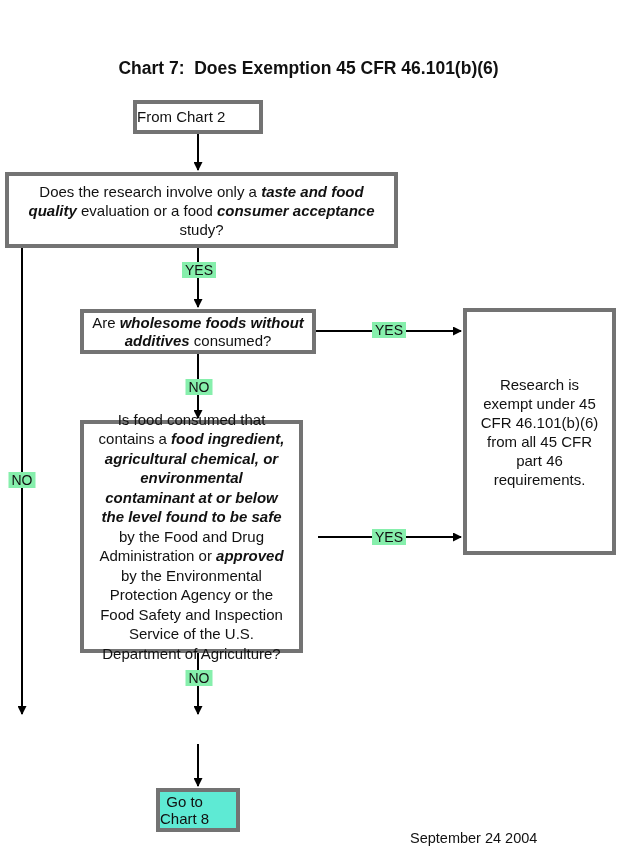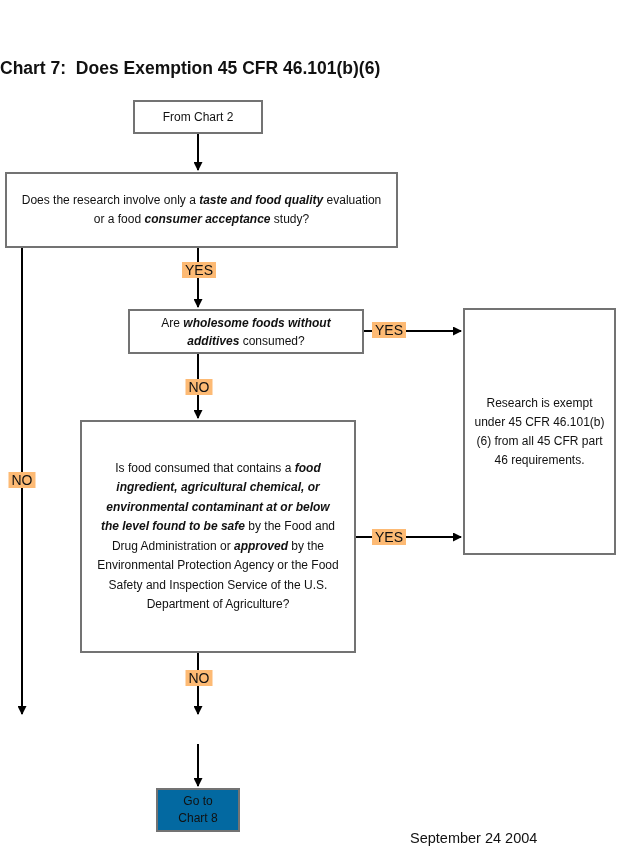--- a/index.html
+++ b/index.html
@@ -14,60 +14,60 @@
     background: #ffffff;
     font-family: "Liberation Sans", sans-serif;
     color: #111111;
     overflow: hidden;
   }
   .title {
     position: absolute;
     top: 6px;
     left: 0;
     width: 100%;
-    text-align: left;
+    text-align: center;
     font-weight: bold;
     font-size: 17.5px;
     line-height: 25px;
     white-space: pre-wrap;
   }
   .box {
     position: absolute;
     box-sizing: border-box;
-    border: 2px solid #737373;
+    border: 4px solid #737373;
     background: #ffffff;
     display: flex;
     align-items: center;
-    justify-content: center;
+    justify-content: flex-start;
     text-align: center;
-    font-size: 12px;
+    font-size: 15px;
     line-height: 18px;
   }
   .box .em {
     font-weight: bold;
     font-style: italic;
   }
   .box-from-chart2   { left: 133px; top: 100px; width: 130px; height: 34px; }
   .box-q1            { left: 5px;   top: 172px; width: 393px; height: 76px; padding: 8px 12px; line-height: 19px; }
-  .box-q2            { left: 80px;  top: 309px; width: 236px; height: 45px; padding: 2px 6px; margin-left: 48px; }
+  .box-q2            { left: 80px;  top: 309px; width: 236px; height: 45px; padding: 2px 6px; }
   .box-exempt        { left: 463px; top: 308px; width: 153px; height: 247px; padding: 15px 9px; line-height: 19px; }
-  .box-q3            { left: 80px;  top: 420px; width: 276px; height: 233px; padding: 0 14px; line-height: 19.5px; }
+  .box-q3            { left: 80px;  top: 420px; width: 223px; height: 233px; padding: 0 14px; line-height: 19.5px; }
   .box-not-exempt    { left: 5px;   top: 716px; width: 388px; height: 28px; }
-  .box-goto          { left: 156px; top: 788px; width: 84px; height: 44px; background: #0369a1; line-height: 17px; white-space: pre-line; }
+  .box-goto          { left: 156px; top: 788px; width: 84px; height: 44px; background: #5eead4; line-height: 17px; white-space: pre-line; }
   .arrows {
     position: absolute;
     left: 0; top: 0;
     width: 617px;
     height: 852px;
     pointer-events: none;
   }
   .edge-label {
     position: absolute;
     transform: translate(-50%, -50%);
-    background: #fdba74;
+    background: #86efac;
     padding: 0 3px;
     font-size: 14px;
     line-height: 16px;
   }
   .date {
     position: absolute;
     left: 410px;
     top: 830px;
     width: 190px;
     font-size: 14.5px;

